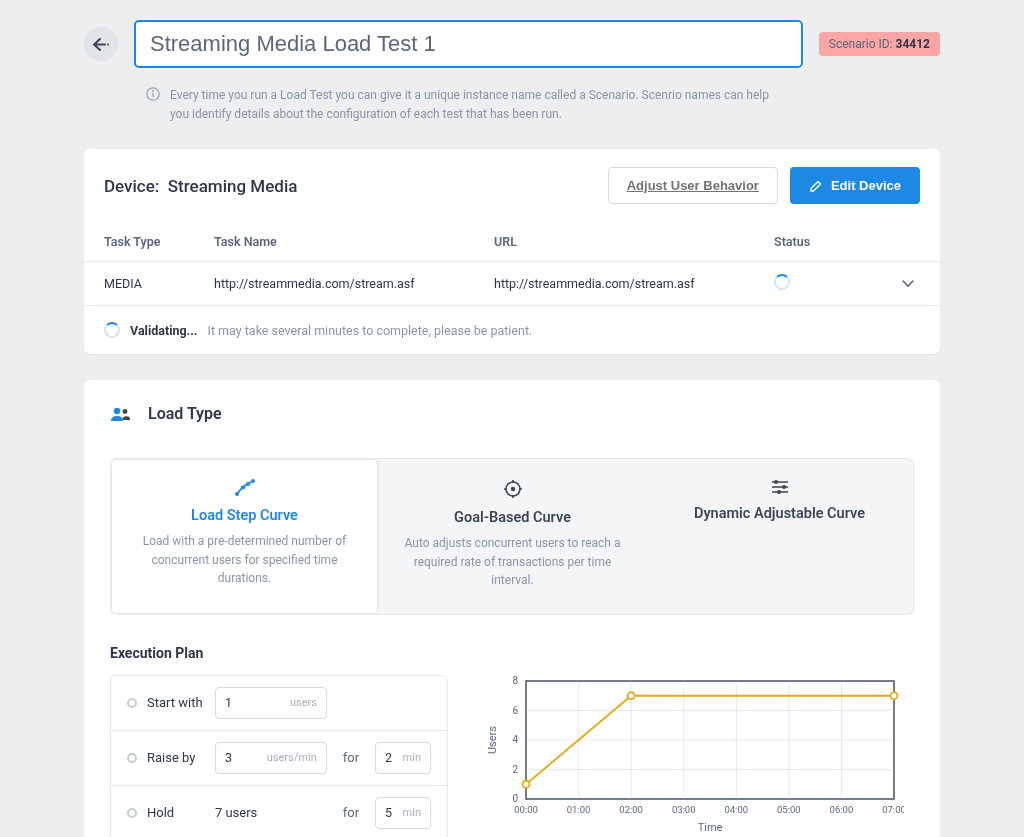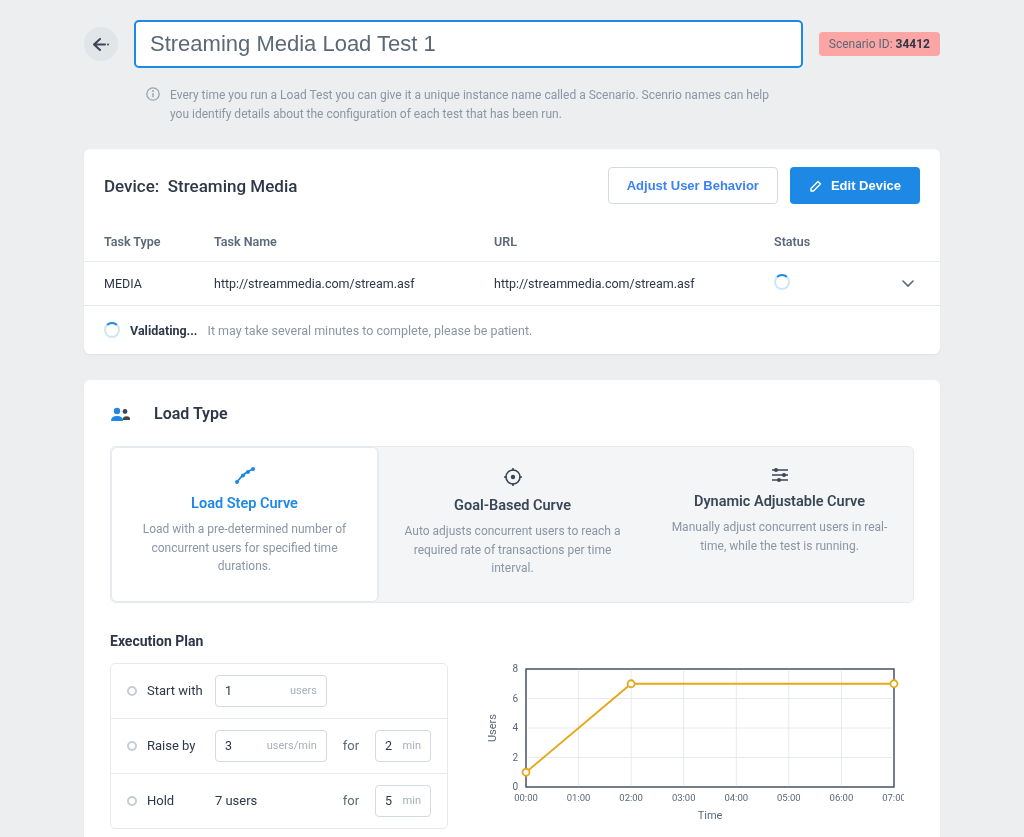--- a/index.html
+++ b/index.html
@@ -17,37 +17,37 @@
 .help-row { display: flex; gap: 10px; margin: 18px 0 26px 62px; color: #8b96a5; font-size: 12px; max-width: 640px; line-height: 1.55; }
 .help-row .info-icon { flex-shrink: 0; margin-top: 1px; }
 
 .card { background: #fff; border-radius: 6px; box-shadow: 0 1px 2px rgba(0,0,0,0.06); margin-bottom: 26px; }
 
 .device-head { display: flex; align-items: center; padding: 18px 20px; }
 .device-head h2 { font-size: 17px; font-weight: 600; }
 .device-head h2 span { font-weight: 500; }
 .device-head .spacer { flex: 1; }
 .btn { border-radius: 4px; font-size: 13px; font-weight: 600; padding: 10px 18px; display: inline-flex; align-items: center; gap: 8px; cursor: pointer; border: 1px solid transparent; }
-.btn.outline { border-color: #d4dae1; background: #fff; color: #3b82f6; }
+.btn.outline { border-color: #d4dae1; background: #fff; color: #737373; text-decoration: underline; }
 .btn.primary { background: #1e88e5; color: #fff; }
 
 .table { width: 100%; border-collapse: collapse; }
 .table th, .table td { text-align: left; padding: 12px 20px; font-size: 12.5px; }
 .table th { color: #5a6878; font-weight: 600; border-bottom: 1px solid #e6eaee; }
 .table td { border-bottom: 1px solid #e6eaee; color: #2d3748; }
 .table .chev { text-align: right; padding-right: 26px; }
 
 .validating { display: flex; align-items: center; gap: 10px; padding: 16px 20px; font-size: 12.5px; }
 .validating .lbl { font-weight: 700; color: #2d3748; }
 .validating .msg { color: #8b96a5; }
 
 .spinner { width: 16px; height: 16px; border: 2px solid #cfe6fb; border-top-color: #1e88e5; border-radius: 50%; display: inline-block; }
 
 .section { padding: 24px 26px; }
-.section-title { display: flex; align-items: center; gap: 24px; font-size: 16px; font-weight: 600; margin-bottom: 23px; }
+.section-title { display: flex; align-items: center; gap: 18px; font-size: 16px; font-weight: 600; margin-bottom: 35px; }
 
 .tab-row { display: flex; gap: 0; border: 1px solid #e6eaee; border-radius: 6px; overflow: hidden; background: #f3f5f7; }
 .tab { flex: 1; padding: 20px 22px 24px; text-align: center; cursor: pointer; }
 .tab.active { background: #fff; border-right: 1px solid #e6eaee; box-shadow: 0 0 0 1px #e6eaee inset; border-radius: 6px; }
 .tab .ticon { margin-bottom: 10px; display: inline-flex; color: #3a4756; }
 .tab.active .ticon { color: #1e88e5; }
 .tab h3 { font-size: 14.5px; font-weight: 600; color: #3a4756; margin-bottom: 8px; }
 .tab.active h3 { color: #1e88e5; }
 .tab p { font-size: 12px; color: #8b96a5; line-height: 1.55; }
 
@@ -183,21 +183,20 @@
         <div class="tab">
           <span class="ticon">
             <svg width="20" height="16" viewBox="0 0 20 16">
                 <path d="M2 3 h16 M2 8 h16 M2 13 h16" stroke="currentColor" stroke-width="1.6"></path>
                 <circle cx="6" cy="3" r="2" fill="currentColor"></circle>
                 <circle cx="14" cy="8" r="2" fill="currentColor"></circle>
                 <circle cx="9" cy="13" r="2" fill="currentColor"></circle>
               </svg>
           </span>
           <h3>Dynamic Adjustable Curve</h3>
-          <p>Manually adjust concurrent users in real-time, while the test is running.</p>
         </div>
       </div>
 
       <div class="exec-title">Execution Plan</div>
 
       <div class="exec-grid">
         <div class="exec-left">
           <div class="plan-box">
             <div class="plan-row">
               <span class="bullet"></span>

